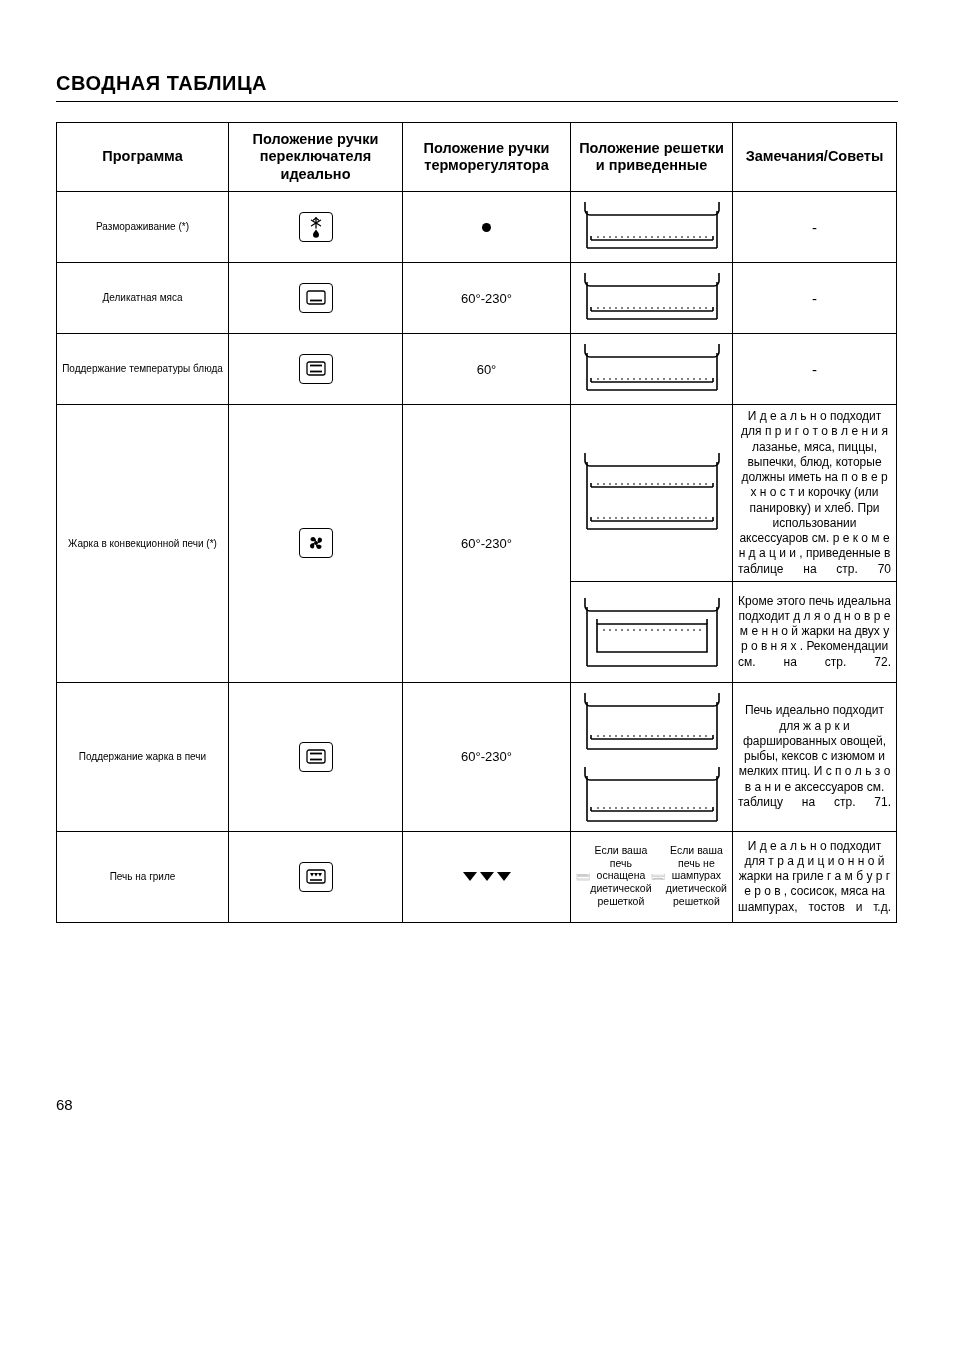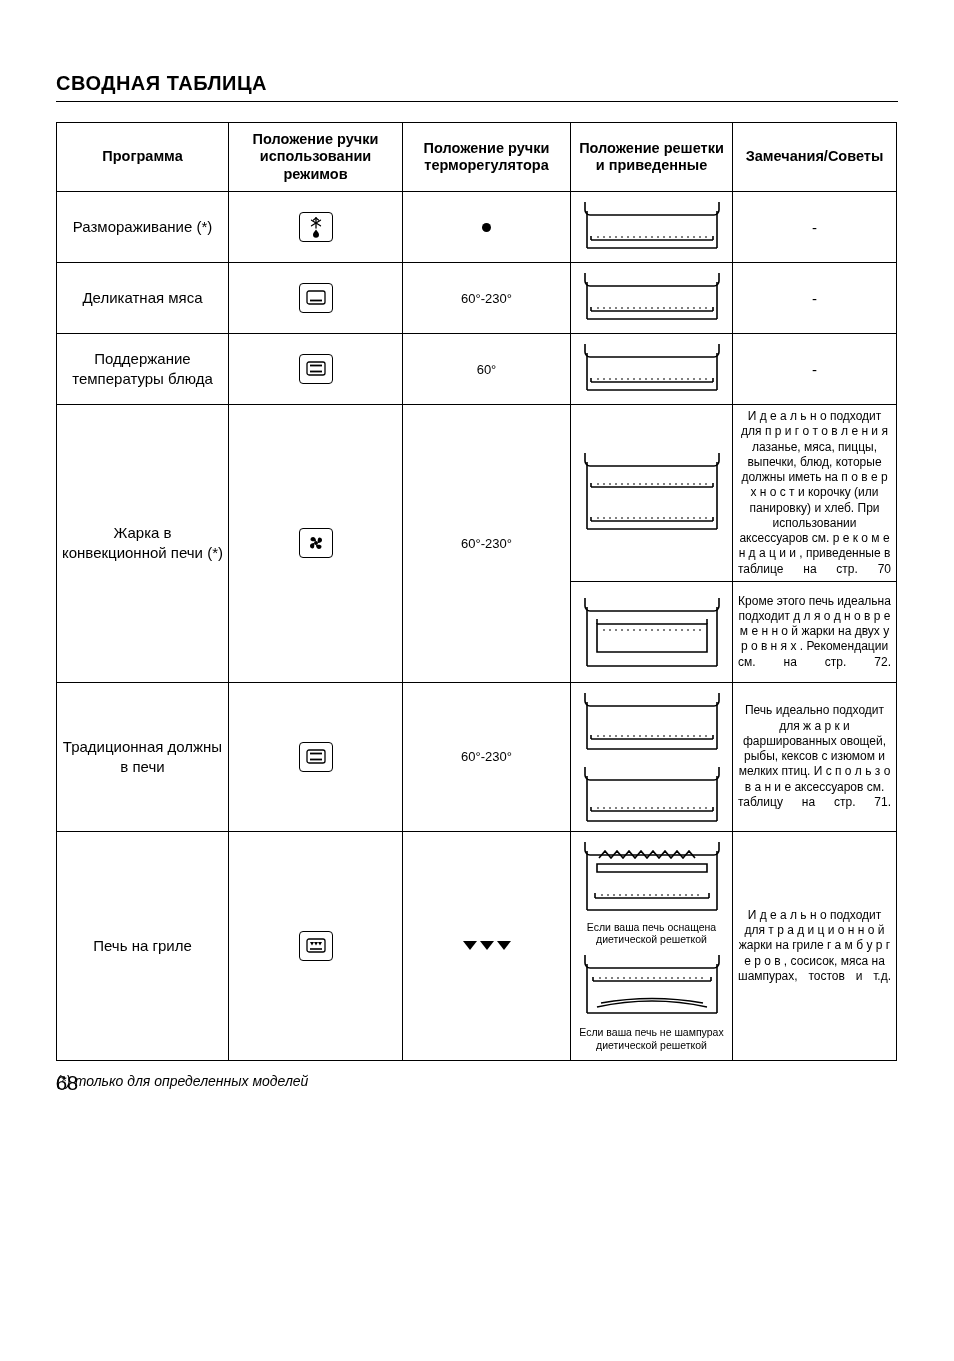--- a/index.html
+++ b/index.html
@@ -49,21 +49,21 @@
     line-height: 1.2;
     padding: 8px 4px;
   }
   col.c1 { width: 172px; }
   col.c2 { width: 174px; }
   col.c3 { width: 168px; }
   col.c4 { width: 162px; }
   col.c5 { width: 164px; }
 
   td.program {
-    font-size: 15px;
+    font-size: 10px;
     line-height: 1.35;
   }
   td.temp {
     font-size: 13px;
   }
   td.notes {
     font-size: 12px;
     line-height: 1.27;
     text-align: justify;
     text-align-last: justify;
@@ -108,37 +108,37 @@
     border-top: 9px solid #000;
   }
 
   
   .rackwrap {
     display: flex;
     flex-direction: column;
     align-items: center;
     gap: 6px;
   }
-  .capwrap { display:flex; flex-direction:column; align-items:center;justify-content:center; }
+  .capwrap { display:flex; flex-direction:row; align-items:center;justify-content:center; }
   .caption {
     font-size: 10.5px;
     line-height: 1.2;
     margin: 3px 0 5px 0;
     text-align: center;
   }
   .footnote {
     font-size: 14px;
     font-style: italic;
     margin-top: 12px;
   }
   .pageno {
     position: absolute;
     left: 56px;
-    bottom: 46px;
-    font-size: 20px;
+    bottom: 28px;
+    font-size: 15px;
   }
 </style>
 </head>
 <body>
 
 <div class="page">
 
   <h1 class="page-title">СВОДНАЯ ТАБЛИЦА</h1>
   <hr class="title-rule">
 
@@ -146,21 +146,21 @@
     <colgroup>
       <col class="c1">
         <col class="c2">
         <col class="c3">
         <col class="c4">
         <col class="c5">
     </colgroup>
     <thead>
       <tr>
         <th>Программа</th>
-        <th>Положение ручки использовании режимов</th>
+        <th>Положение ручки переключателя идеально</th>
         <th>Положение ручки терморегулятора</th>
         <th>Положение решетки и приведенные</th>
         <th>Замечания/Советы</th>
       </tr>
     </thead>
     <tbody>
 
       <tr>
         <td class="program">Размораживание (*)</td>
         <td class="knob">
@@ -314,21 +314,21 @@
                   <path d="M130 38 v-5"></path>
               </g>
               <line x1="26" y1="44" x2="124" y2="44" stroke="#000" stroke-width="1" stroke-dasharray="2 4"></line>
             </svg>
           </div>
         </td>
         <td class="notes">Кроме этого печь идеальна подходит д л я о д н о в р е м е н н о й жарки на двух у р о в н я х . Рекомендации см. на стр. 72.</td>
       </tr>
 
       <tr>
-        <td class="program">Традиционная должны в печи</td>
+        <td class="program">Поддержание жарка в печи</td>
         <td class="knob">
           <span class="knob-box">
             <svg width="22" height="18" viewBox="0 0 22 18">
               <rect x="2" y="2" width="18" height="13" rx="2" fill="none" stroke="#000" stroke-width="1.3"></rect>
               <line x1="5" y1="5.5" x2="17" y2="5.5" stroke="#000" stroke-width="1.8"></line>
               <line x1="5" y1="11.5" x2="17" y2="11.5" stroke="#000" stroke-width="1.8"></line>
             </svg>
           </span>
         </td>
         <td class="temp">60°-230°</td>
@@ -416,15 +416,14 @@
             </svg>
             <div class="caption">Если ваша печь не шампурах диетической решеткой</div>
           </div>
         </td>
         <td class="notes mid">И д е а л ь н о подходит для т р а д и ц и о н н о й жарки на гриле г а м б у р г е р о в , сосисок, мяса на шампурах, тостов и т.д.</td>
       </tr>
 
     </tbody>
   </table>
 
-  <div class="footnote">(*) только для определенных моделей</div>
   <div class="pageno">68</div>
 </div>
 
 </body></html>

